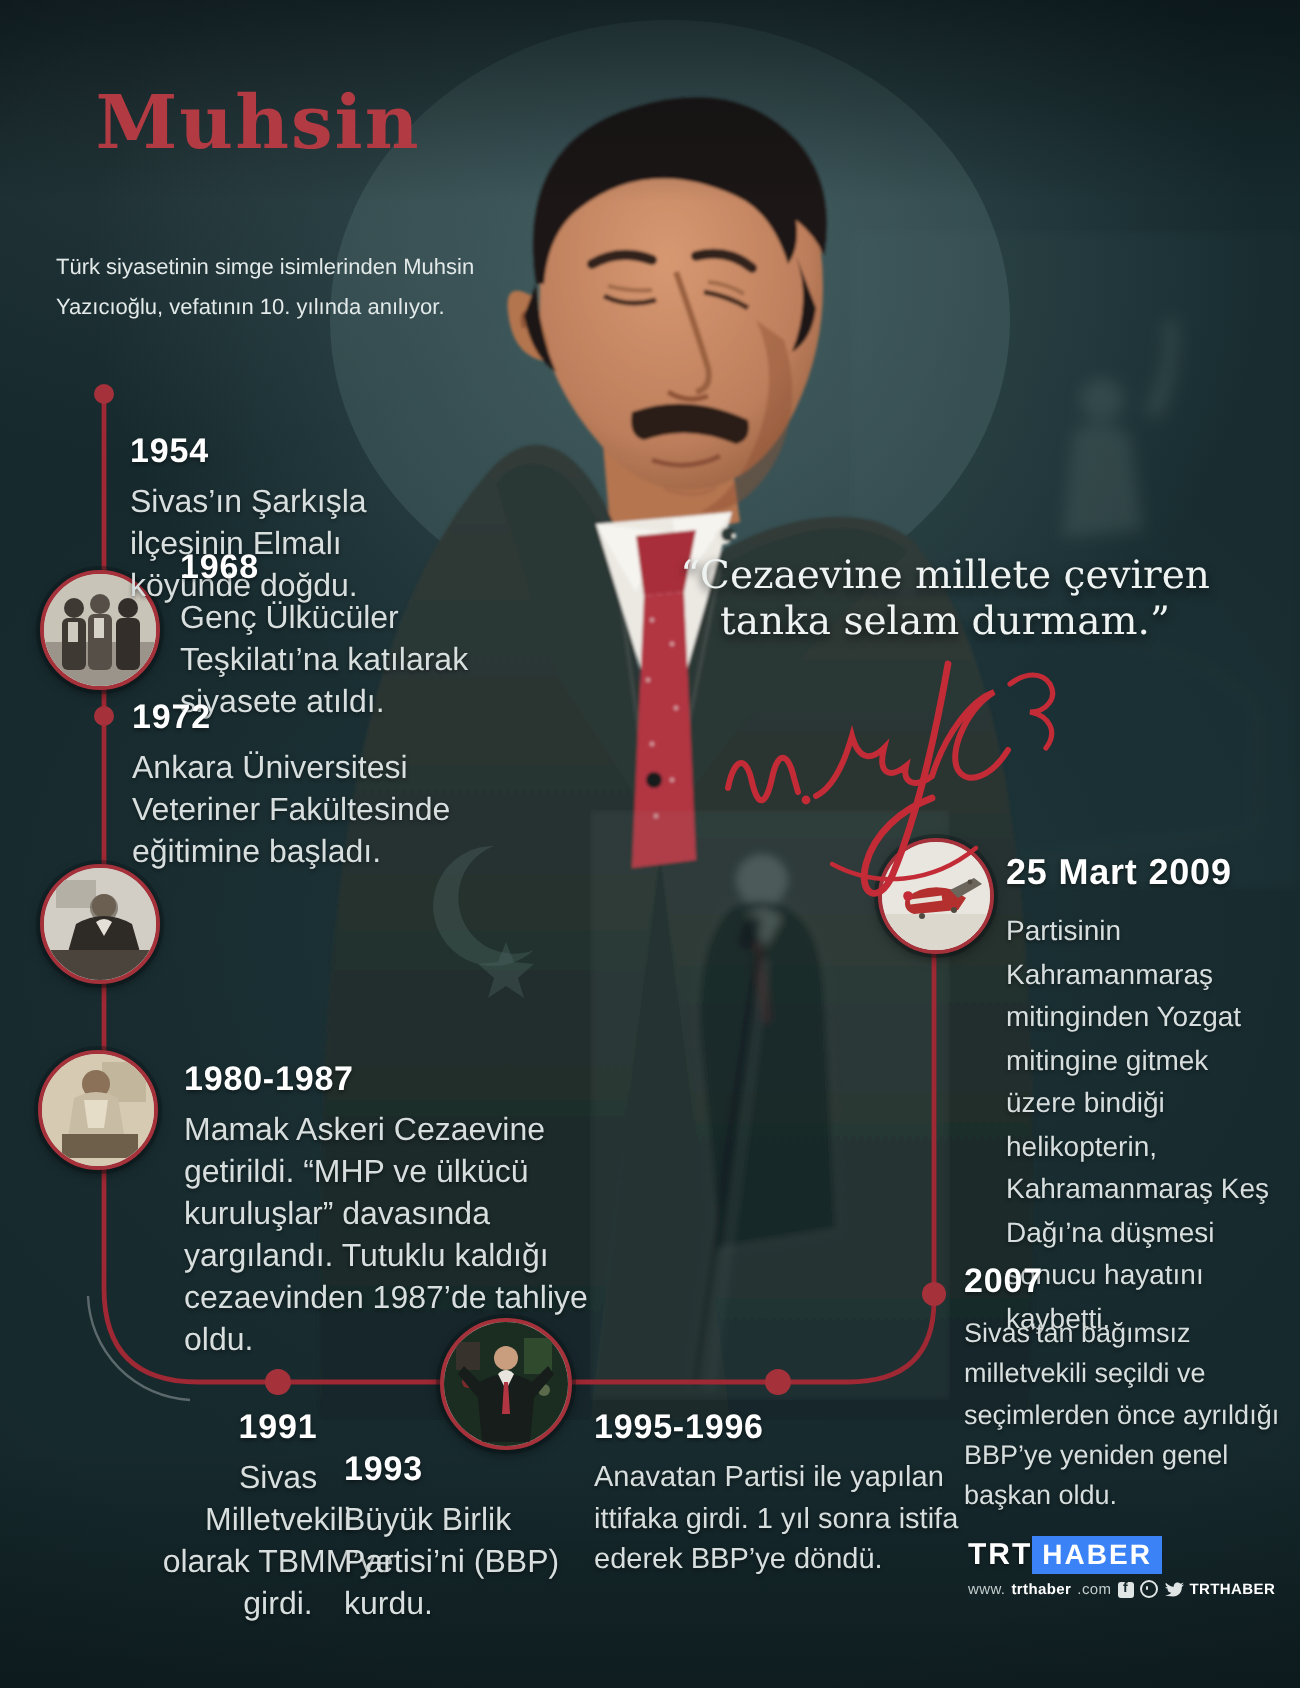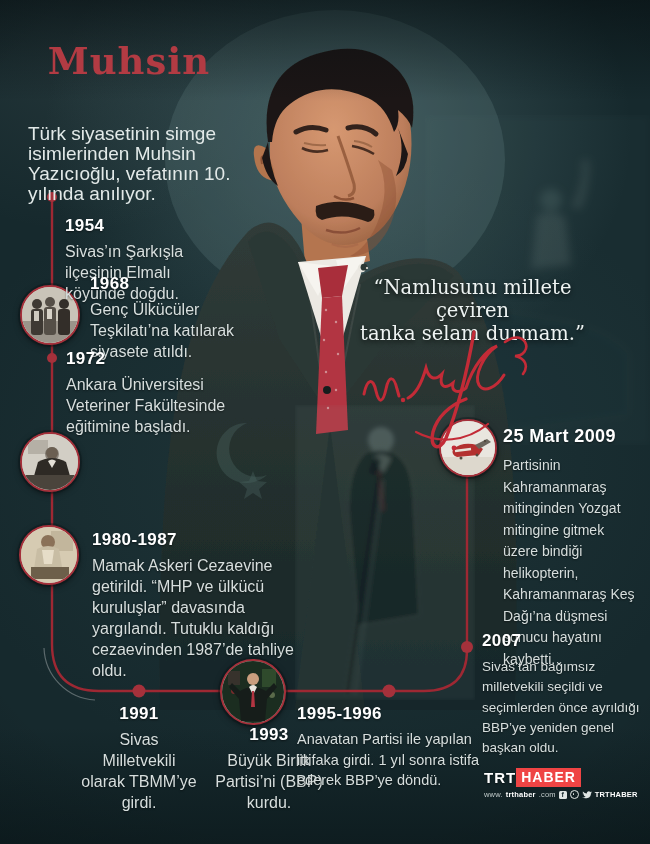--- a/index.html
+++ b/index.html
@@ -18,40 +18,40 @@
       radial-gradient(120% 100% at 50% 45%, rgba(0,0,0,0) 55%, rgba(4,12,14,.55) 100%);}
   svg{display:block}
   .abs{position:absolute}
 
   
   #title{position:absolute;left:22px;top:40px;width:214px;text-align:center;
          font-family:"DejaVu Serif","Liberation Serif",serif;font-weight:bold;}
   #title .t1{font-size:37px;line-height:42px;color:#b23b43;letter-spacing:1px;}
   #title .t2{font-size:41px;line-height:44px;color:#ffffff;letter-spacing:0;}
   #intro{position:absolute;left:28px;top:124px;width:252px;color:#e2e9e8;
-         font-size:19px;line-height:20px;}
+         font-size:11px;line-height:20px;}
 
   
   #quote{position:absolute;left:335px;top:276px;width:275px;text-align:center;
          font-family:"DejaVu Serif","Liberation Serif",serif;color:#eef3f2;
          font-size:19.5px;line-height:23px;text-shadow:0 2px 5px rgba(0,0,0,.7);}
 
   
   .yr{font-weight:bold;color:#ffffff;font-size:17px;letter-spacing:.4px;
       text-shadow:0 1px 2px rgba(0,0,0,.5);}
   .bd{color:#d7dedd;font-size:16px;line-height:21px;margin-top:5px;
       text-shadow:0 1px 2px rgba(0,0,0,.45);}
   .tl{position:absolute;}
   #b1954{left:65px;top:188px;width:146px;margin-top:28px;}
   #b1968{left:90px;top:274px;width:172px;}
   #b1972{left:66px;top:349px;width:182px;}
   #b1978{left:92px;top:435px;width:158px;}
   #b1980{left:92px;top:530px;width:214px;}
   #b1991{left:81px;top:704px;width:116px;text-align:center;}
-  #b1993{left:204px;top:725px;width:130px;text-align:center;}
+  #b1993{left:172px;top:725px;width:130px;}
   #b1995{left:297px;top:704px;width:184px;}
   #b1995 .bd{font-size:14.5px;line-height:20.5px;}
   #b2009{left:503px;top:426px;width:134px;}
   #b2009 .yr{font-size:18px;}
   #b2009 .bd{font-size:14px;line-height:21.5px;margin-top:8px;}
   #b2007{left:482px;top:631px;width:160px;}
   #b2007 .bd{font-size:13.5px;line-height:20.3px;margin-top:6px;}
 
   
   .pc{position:absolute;border-radius:50%;border:2.5px solid #a5313b;
@@ -60,21 +60,21 @@
   #c1978{left:20px;top:432px;width:56px;height:56px;}
   #c1980{left:19px;top:525px;width:56px;height:56px;}
   #c1993{left:220px;top:659px;width:62px;height:62px;}
   #c2009{left:439px;top:419px;width:54px;height:54px;}
   .pc svg{width:100%;height:100%}
 
   
   #trt{position:absolute;left:484px;top:768px;display:flex;align-items:center;}
   #trt .trt-word{color:#fff;font-weight:bold;font-size:15px;letter-spacing:1px;margin-right:0;
                  text-shadow:0 1px 2px rgba(0,0,0,.5);}
-  #trt .haber-box{background:#ef4444;color:#fff;font-weight:bold;font-size:14px;
+  #trt .haber-box{background:#3b82f6;color:#fff;font-weight:bold;font-size:14px;
                   letter-spacing:1px;padding:1px 5px 2px 5px;}
   #tagline{position:absolute;left:484px;top:790px;display:flex;align-items:center;gap:3px;
            color:#c2cccb;font-size:7.5px;letter-spacing:.2px;}
   #tagline b{color:#fff;}
   .sic{display:inline-block;}
   .fb{width:8px;height:8px;background:#dfe5e4;border-radius:1.5px;color:#16292d;
       font-size:7px;font-weight:bold;text-align:center;line-height:8px;}
   .ig{width:7px;height:7px;border:1.2px solid #dfe5e4;border-radius:50%;position:relative;}
   .ig::after{content:"";position:absolute;left:2px;top:2px;width:1.6px;height:1.6px;
              background:#dfe5e4;border-radius:50%;}
@@ -286,21 +286,21 @@
       <circle cx="44" cy="20" r="1.2" fill="#51493e"></circle>
     </svg>
   </div>
 
   <div id="title">
     <div class="t1">Muhsin</div>
   </div>
   <div id="intro">Türk siyasetinin simge isimlerinden Muhsin Yazıcıoğlu, vefatının 10. yılında anılıyor.</div>
 
   <div id="quote">
-    <div>“Namlusunu millete çeviren</div>
+    <div>“Cezaevine millete çeviren</div>
     <div>tanka selam durmam.”</div>
   </div>
   <svg class="abs" style="left:350px;top:320px;width:215px;height:150px" viewBox="0 0 215 150" aria-label="M. Yazıcıoğlu">
     <g stroke="#c32b37" fill="none" stroke-linecap="round">
       <path stroke-width="3" d="M14,74 c3,-15 9,-17 12,-3 c3,13 7,12 10,-2 c3,-14 8,-13 11,0 l2,7"></path>
       <circle cx="53" cy="80" r="2.2" fill="#c32b37" stroke="none"></circle>
       <path stroke-width="3" d="M58,78 c8,-4 14,-16 18,-30 c3,11 9,13 16,6 c-3,12 2,16 11,9 c-2,9 5,11 13,5 c7,-22 20,-38 31,-42 c-14,9 -23,30 -18,39 c5,8 17,3 25,-10"></path>
       <path stroke-width="3.4" d="M124,12 c-6,34 -15,75 -28,106 c-7,15 -17,9 -13,-6 c4,-15 17,-27 33,-33"></path>
       <path stroke-width="2.6" d="M155,22 c8,-6 16,-6 20,0 c4,7 -2,14 -10,14 c10,2 14,10 8,18"></path>
       <path stroke-width="2.2" d="M66,112 c22,12 50,10 72,-8"></path>

